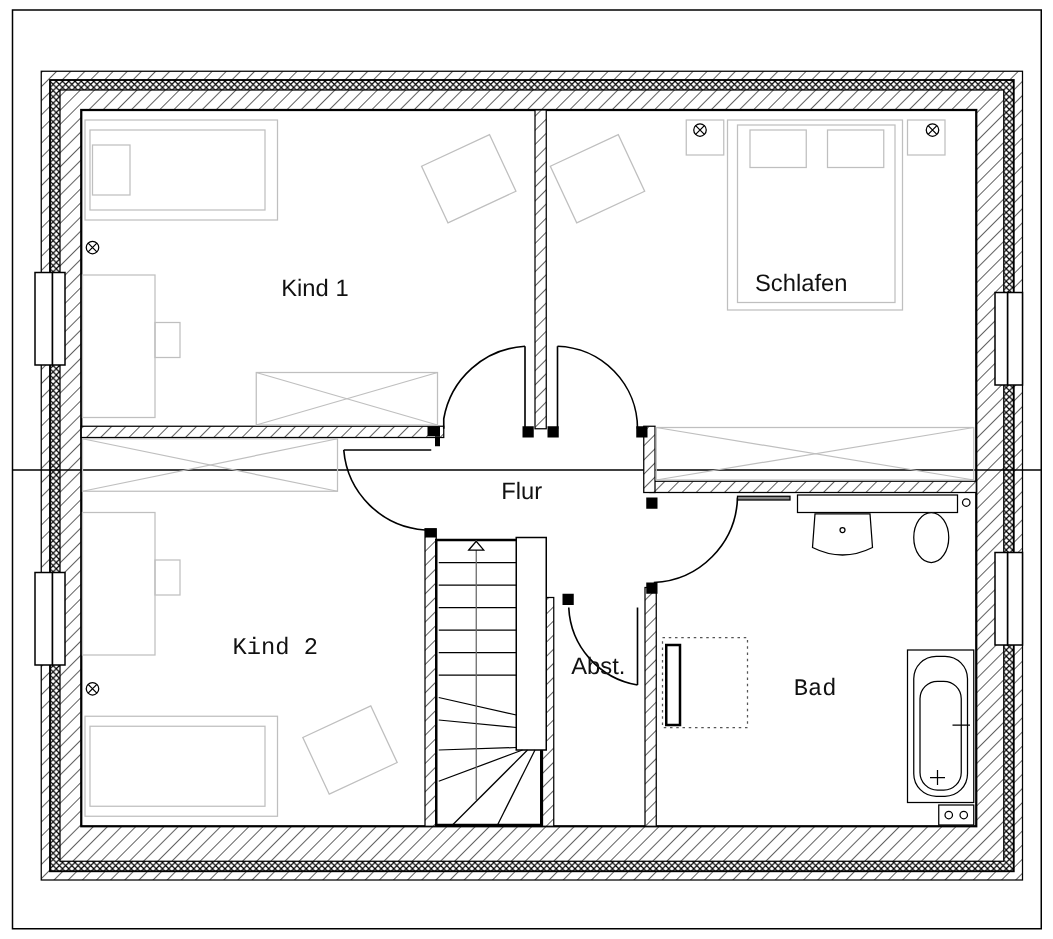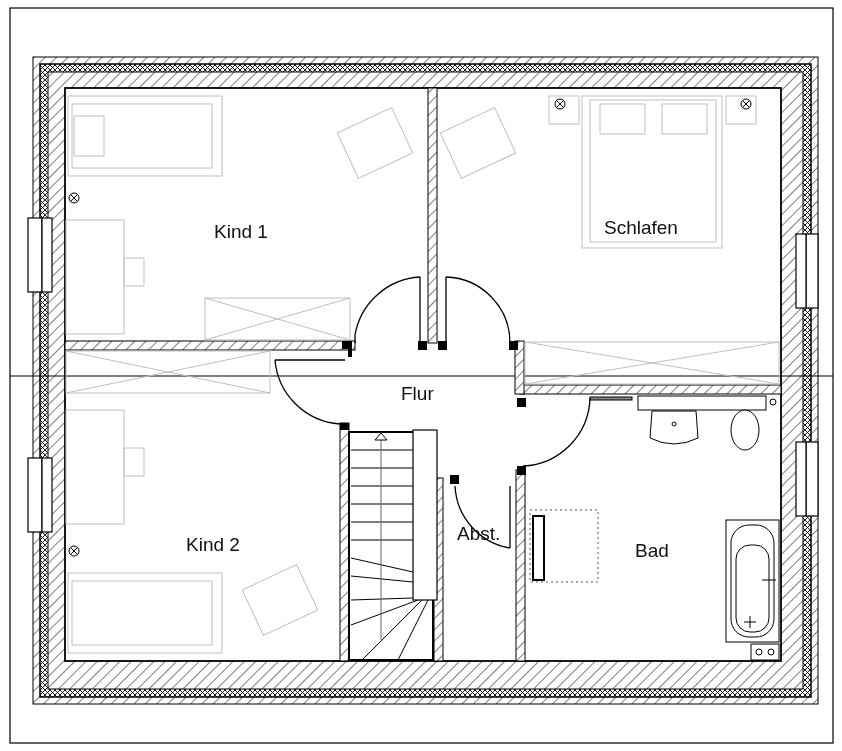--- a/index.html
+++ b/index.html
@@ -180,18 +180,18 @@
     <rect x="731" y="525" width="43" height="112" rx="18"></rect>
     <rect x="736" y="545" width="33" height="87" rx="14"></rect>
     <path d="M744,622 L756,622 M750,616 L750,628 M762,580 L776,580" fill="none"></path>
     <rect x="751" y="644" width="28" height="16"></rect>
     <circle cx="759" cy="652" r="3"></circle>
       <circle cx="771" cy="652" r="3"></circle>
     <rect x="533" y="516" width="11" height="64" stroke-width="2"></rect>
   </g>
 </svg>
 
-<div class="lbl" style="left:214px;top:221px;text-align:center;">Kind 1</div>
+<div class="lbl" style="left:225px;top:221px;text-align:center;">Kind 1</div>
 <div class="lbl" style="left:604px;top:217px;">Schlafen</div>
 <div class="lbl" style="left:401px;top:383px;text-align:right;">Flur</div>
-<div class="lbl" style="left:186px;top:534px;">Kind 2</div>
+<div class="lbl" style="left:186px;top:507px;font-family:Liberation Mono, monospace;">Kind 2</div>
 <div class="lbl" style="left:457px;top:523px;">Abst.</div>
-<div class="lbl" style="left:635px;top:540px;">Bad</div>
+<div class="lbl" style="left:635px;top:540px;font-family:Liberation Mono, monospace;">Bad</div>
 
 </body></html>

